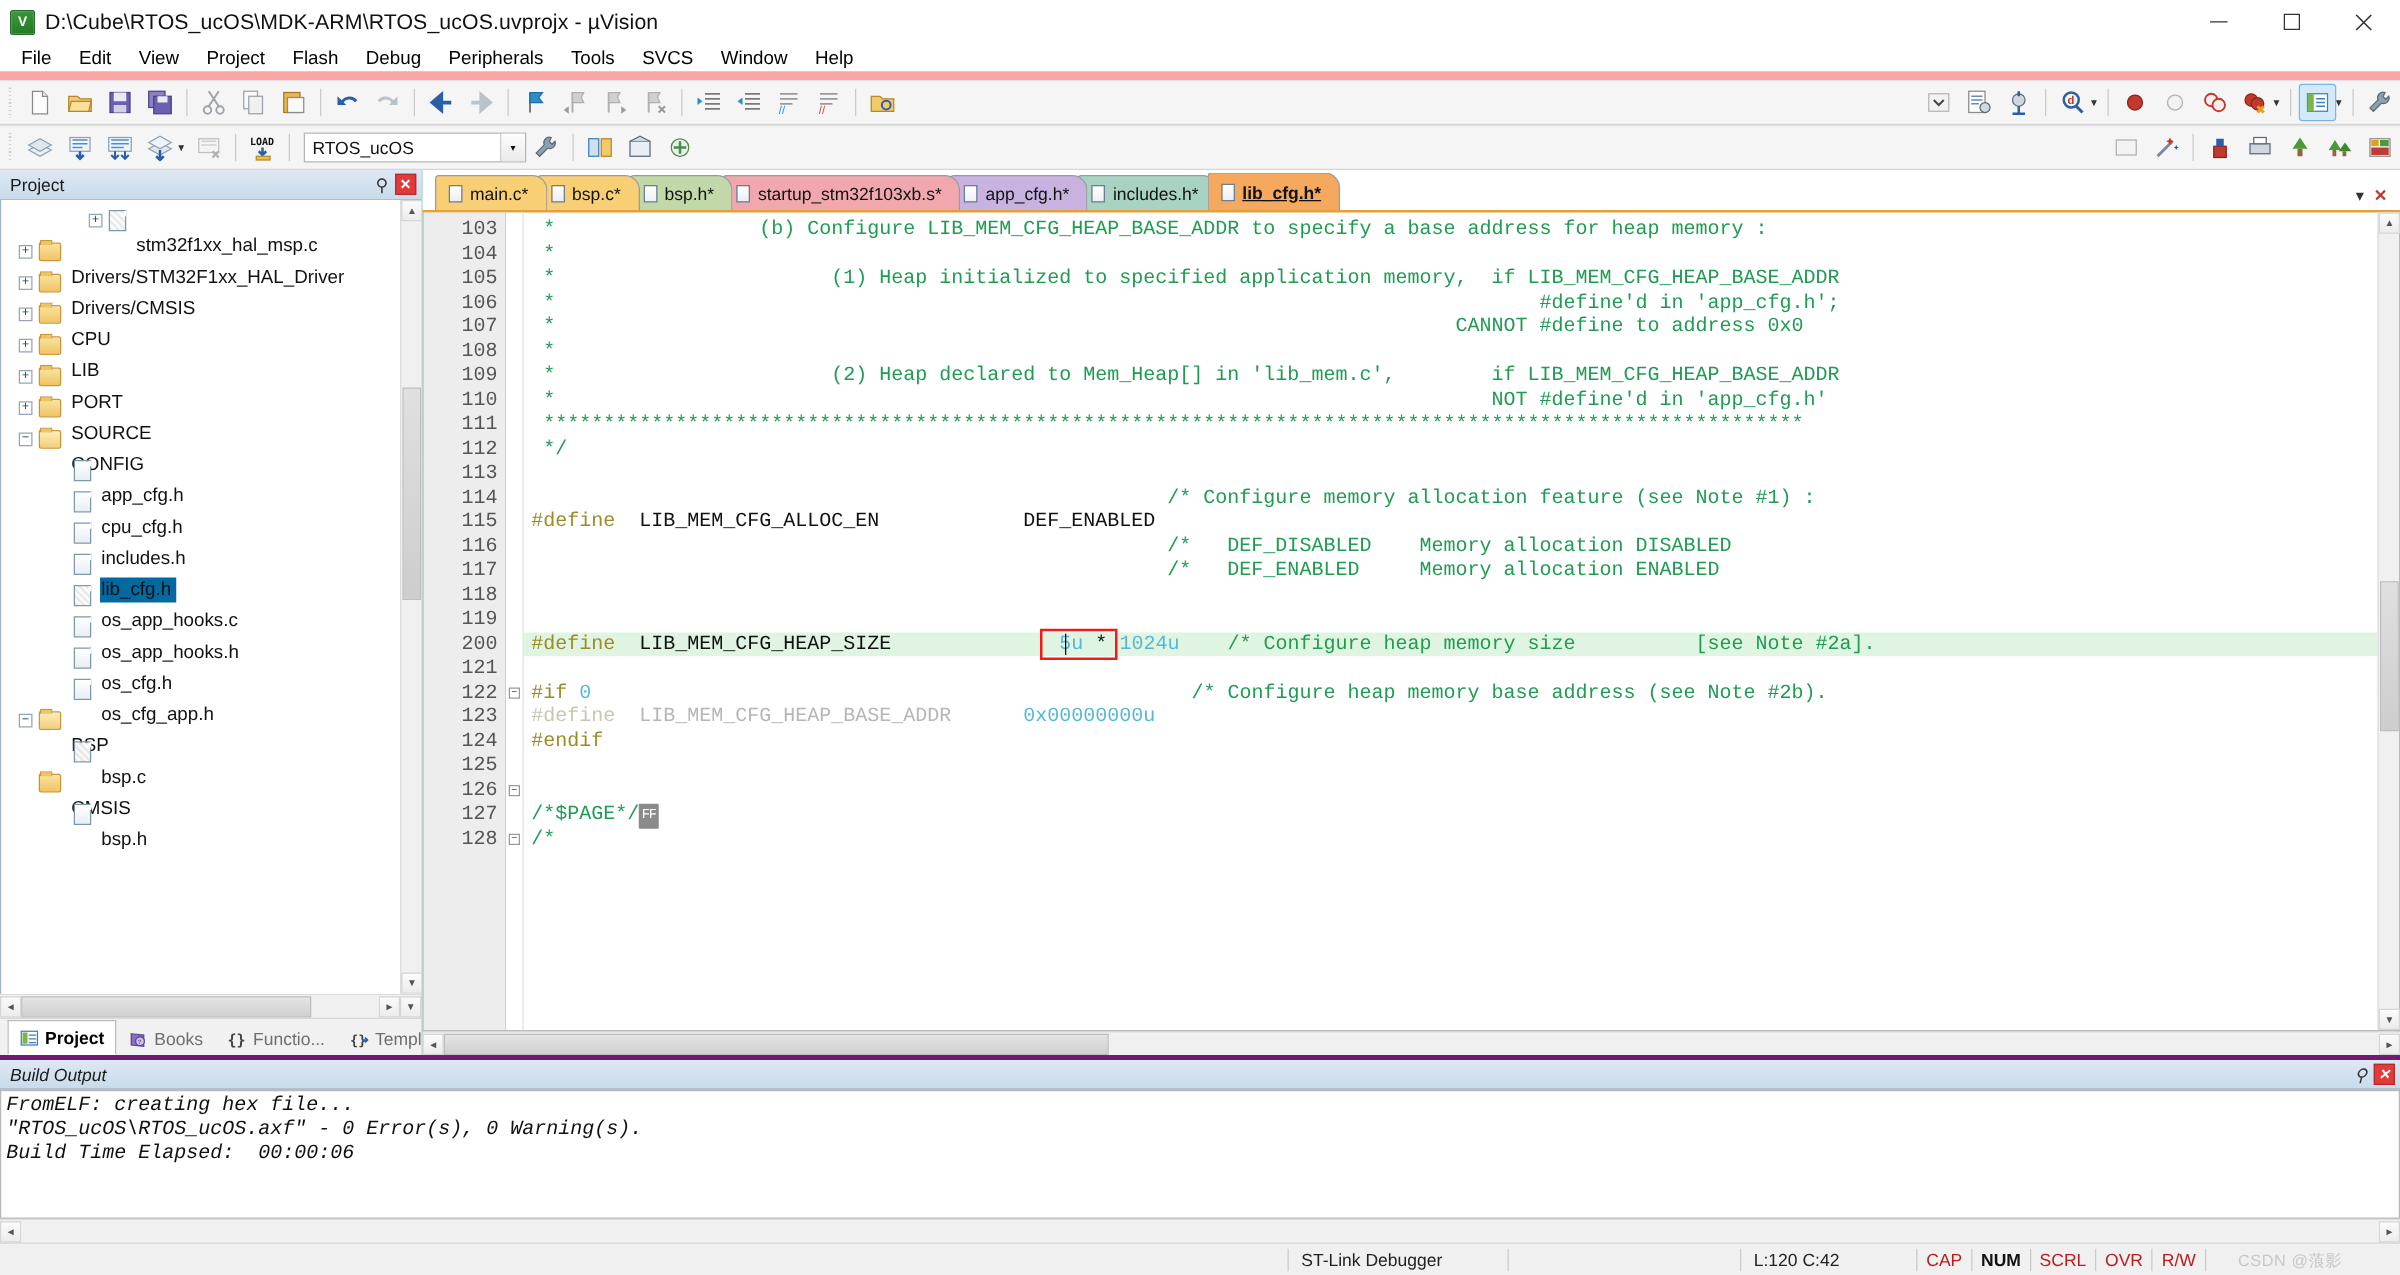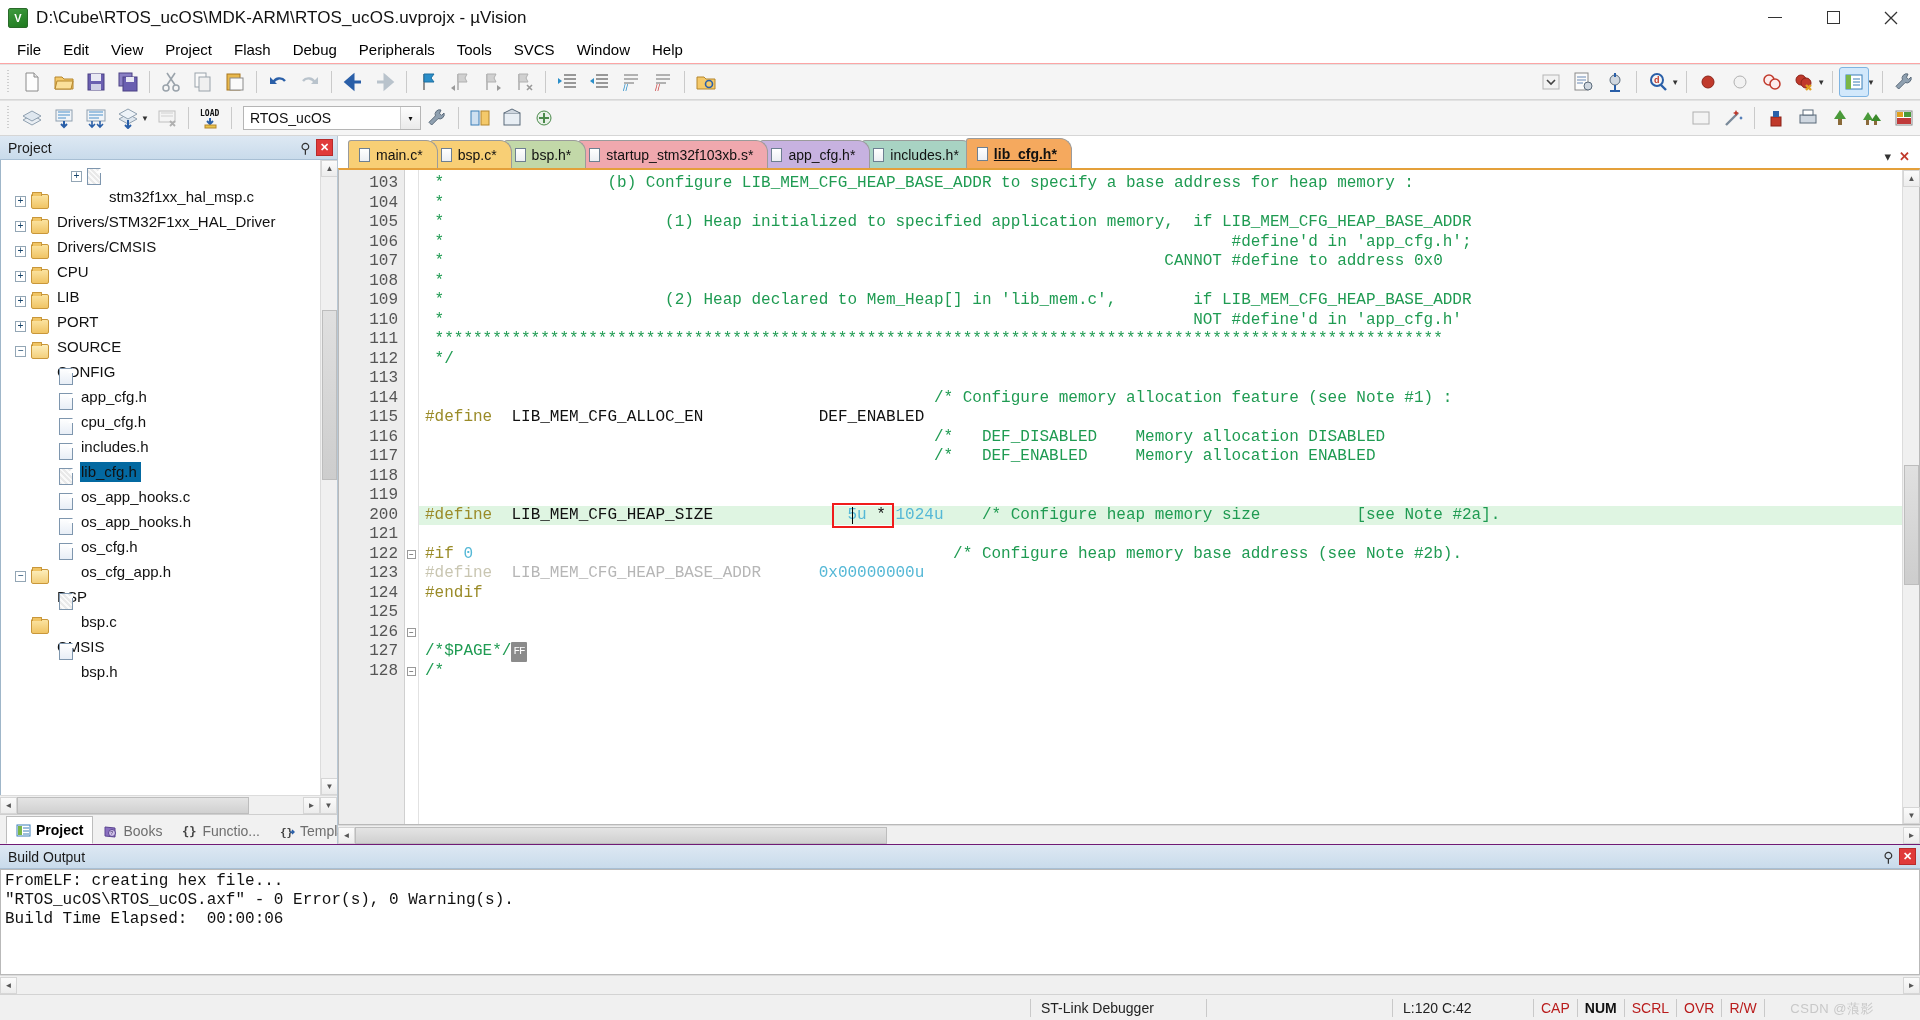--- a/index.html
+++ b/index.html
@@ -39,21 +39,21 @@
   }
   .glyph-min, .glyph-max, .glyph-close { display:block; }
   .glyph-min { width:14px; height:1px; background:#333; }
   .glyph-max { width:13px; height:13px; border:1px solid #333; }
 
   
   .menubar {
     height: 28px; flex: 0 0 28px;
     display: flex; align-items: center;
     padding-left: 6px; background: #fff;
-    border-bottom: 1px solid #fca5a5;
+    border-bottom: 7px solid #fca5a5;
   }
   .menu-item {
     padding: 4px 11px; font-size: 15px; color: #000; cursor: default;
     border-radius: 2px;
   }
 
   
   .toolbar {
     height: 36px; flex: 0 0 36px; display: flex; align-items: center;
     background: #f5f5f5;
@@ -230,21 +230,21 @@
   }
   .caret { position: absolute; width: 1px; background: #000; }
 
   .code-vscroll { width: 17px; flex: 0 0 17px; background:#f0f0f0; position:relative;
                   border-left:1px solid #dcdcdc; }
   .code-hscroll { height: 19px; flex: 0 0 19px; background:#f0f0f0; display:flex; align-items:center;
                   border-top:1px solid #dcdcdc; }
 
   
   .build-panel { flex: 0 0 150px; display: flex; flex-direction: column; background:#737373;
-                 border-top: 1px solid #701a75; }
+                 border-top: 4px solid #701a75; font-style: italic; }
   .build-body { flex: 1 1 auto; position: relative; overflow: hidden; background:#fff;
                 border: 1px solid #b9b9b9; font-family: "Liberation Mono", monospace;
                 font-size: 16px; color: #111; padding: 2px 0 0 4px; }
   .bline { height: 19px; line-height: 19px; white-space: pre; }
   .build-hscroll { height: 19px; flex: 0 0 19px; background:#f0f0f0; display:flex; align-items:center;
                    border-top:1px solid #dcdcdc; }
 
   
   .statusbar { height: 26px; flex: 0 0 26px; display: flex; align-items: center;
                background: #f0f0f0; border-top: 1px solid #d3d3d3; font-size: 14px; color: #222; }

